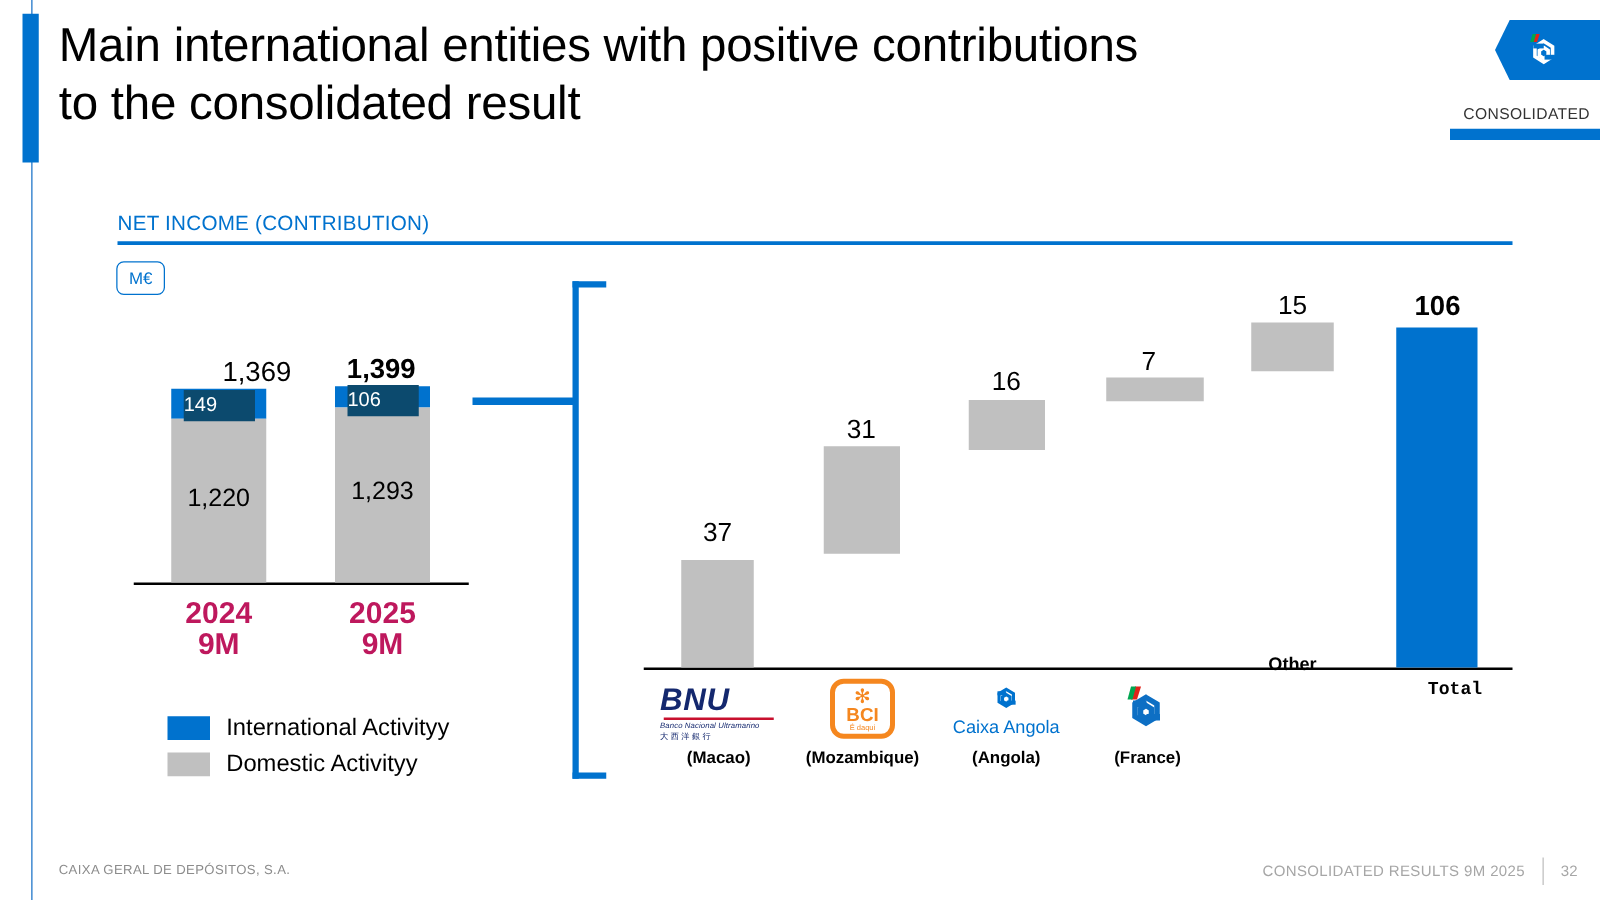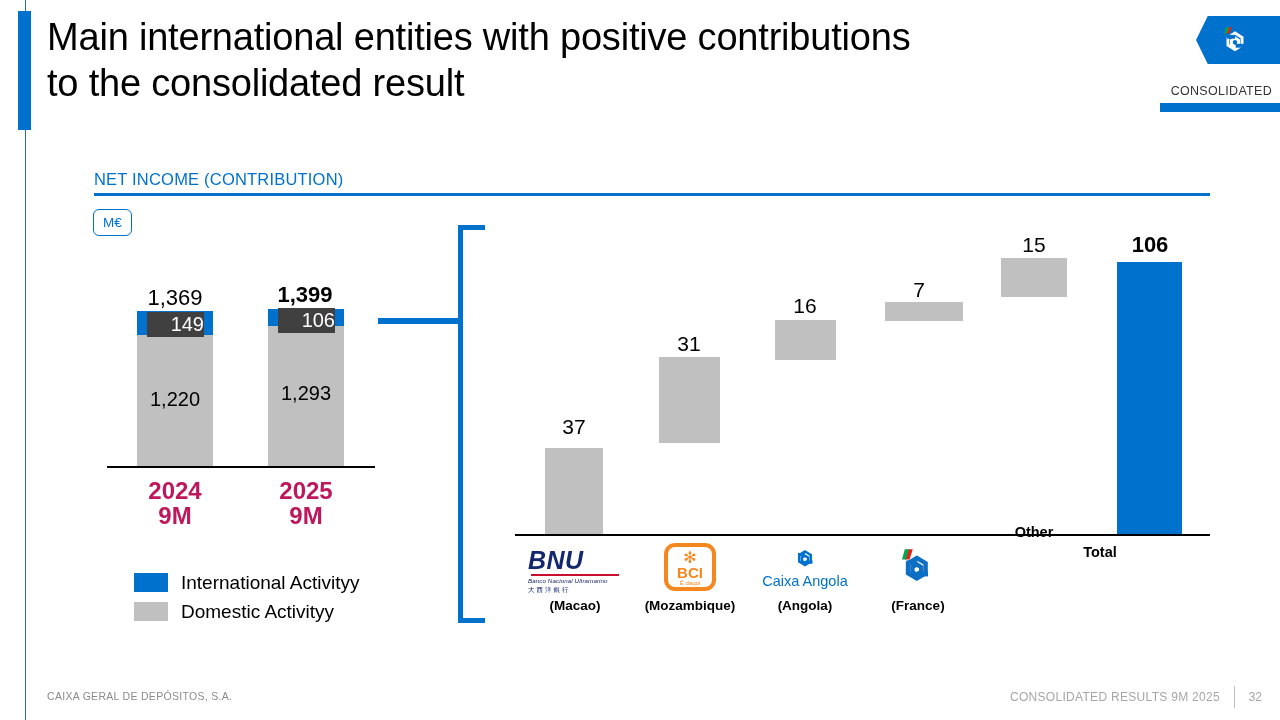--- a/index.html
+++ b/index.html
@@ -96,22 +96,22 @@
   }
   .lbar { position: absolute; }
   .seg-dom { position: absolute; background: #C0C0C0; width: 100%; }
   .seg-intl { position: absolute; background: #0072CE; width: 100%; }
   .lbl-total {
     position: absolute; text-align: center; font-size: 22px; color: #000;
     white-space: nowrap;
   }
   .lbl-total.bold { font-weight: bold; }
   .lbl-intl {
-    position: absolute; text-align: right; font-size: 20px; color: #ffffff;
-    background: #404040; white-space: nowrap; line-height: 25px;
+    position: absolute; text-align: left; font-size: 16px; color: #ffffff;
+    background: #0c4a6e; white-space: nowrap; line-height: 25px;
   }
   .lbl-dom {
     position: absolute; text-align: center; font-size: 20px; color: #000;
     white-space: nowrap;
   }
   .lbl-cat {
     position: absolute; text-align: center; font-size: 24px;
     font-weight: bold; color: #be185d; line-height: 25px; white-space: nowrap;
   }
 
@@ -239,21 +239,21 @@
   <div class="consolidated-bar"></div>
 
   <div class="section-title">NET INCOME (CONTRIBUTION)</div>
   <div class="section-rule"></div>
 
   <div class="unit-badge">M€</div>
 
   <div class="lchart">
     <div class="lbaseline"></div>
 
-    <div class="lbl-total" style="left:117px; top:285px; width:116px;">1,369</div>
+    <div class="lbl-total" style="left:117px; top:285px; width:116px;text-align:right;">1,369</div>
     <div class="lbar" style="left:137px; top:311px; width:76px; height:155px;">
       <div class="seg-intl" style="top:0; height:24px;"></div>
       <div class="seg-dom" style="top:24px; height:131px;"></div>
     </div>
     <div class="lbl-intl" style="left:147px; top:312px; width:57px;">149</div>
     <div class="lbl-dom" style="left:117px; top:388px; width:116px;">1,220</div>
     <div class="lbl-cat" style="left:117px; top:478px; width:116px;">
       <div>2024</div>
       <div>9M</div>
     </div>
@@ -350,21 +350,21 @@
           <path d="M52 30 L74 43 L74 68 L52 81 L30 68 L30 43 Z"></path>
           <path d="M52 46 L63 53 L63 65 L52 72 L41 65 L41 53 Z"></path>
         </g>
         <rect x="26" y="36" width="27" height="13" fill="#0D6FC4"></rect>
         <rect x="53" y="63" width="27" height="13" fill="#0D6FC4"></rect>
       </svg>
     </div>
     <div class="cat-caption" style="left:863px; top:598px; width:110px;">(France)</div>
 
     <div class="wcat wcat-plain" style="left:979px; top:524px; width:110px;">Other</div>
-    <div class="wcat wcat-plain" style="left:1045px; top:544px; width:110px;">Total</div>
+    <div class="wcat wcat-plain" style="left:1109px; top:544px; width:110px;font-family:Liberation Mono, monospace;">Total</div>
   </div>
 
   <div class="footer-left">CAIXA GERAL DE DEPÓSITOS, S.A.</div>
   <div class="footer-right">CONSOLIDATED RESULTS 9M 2025</div>
   <div class="footer-sep"></div>
   <div class="footer-page">32</div>
 
 </div>
 
 </body></html>

